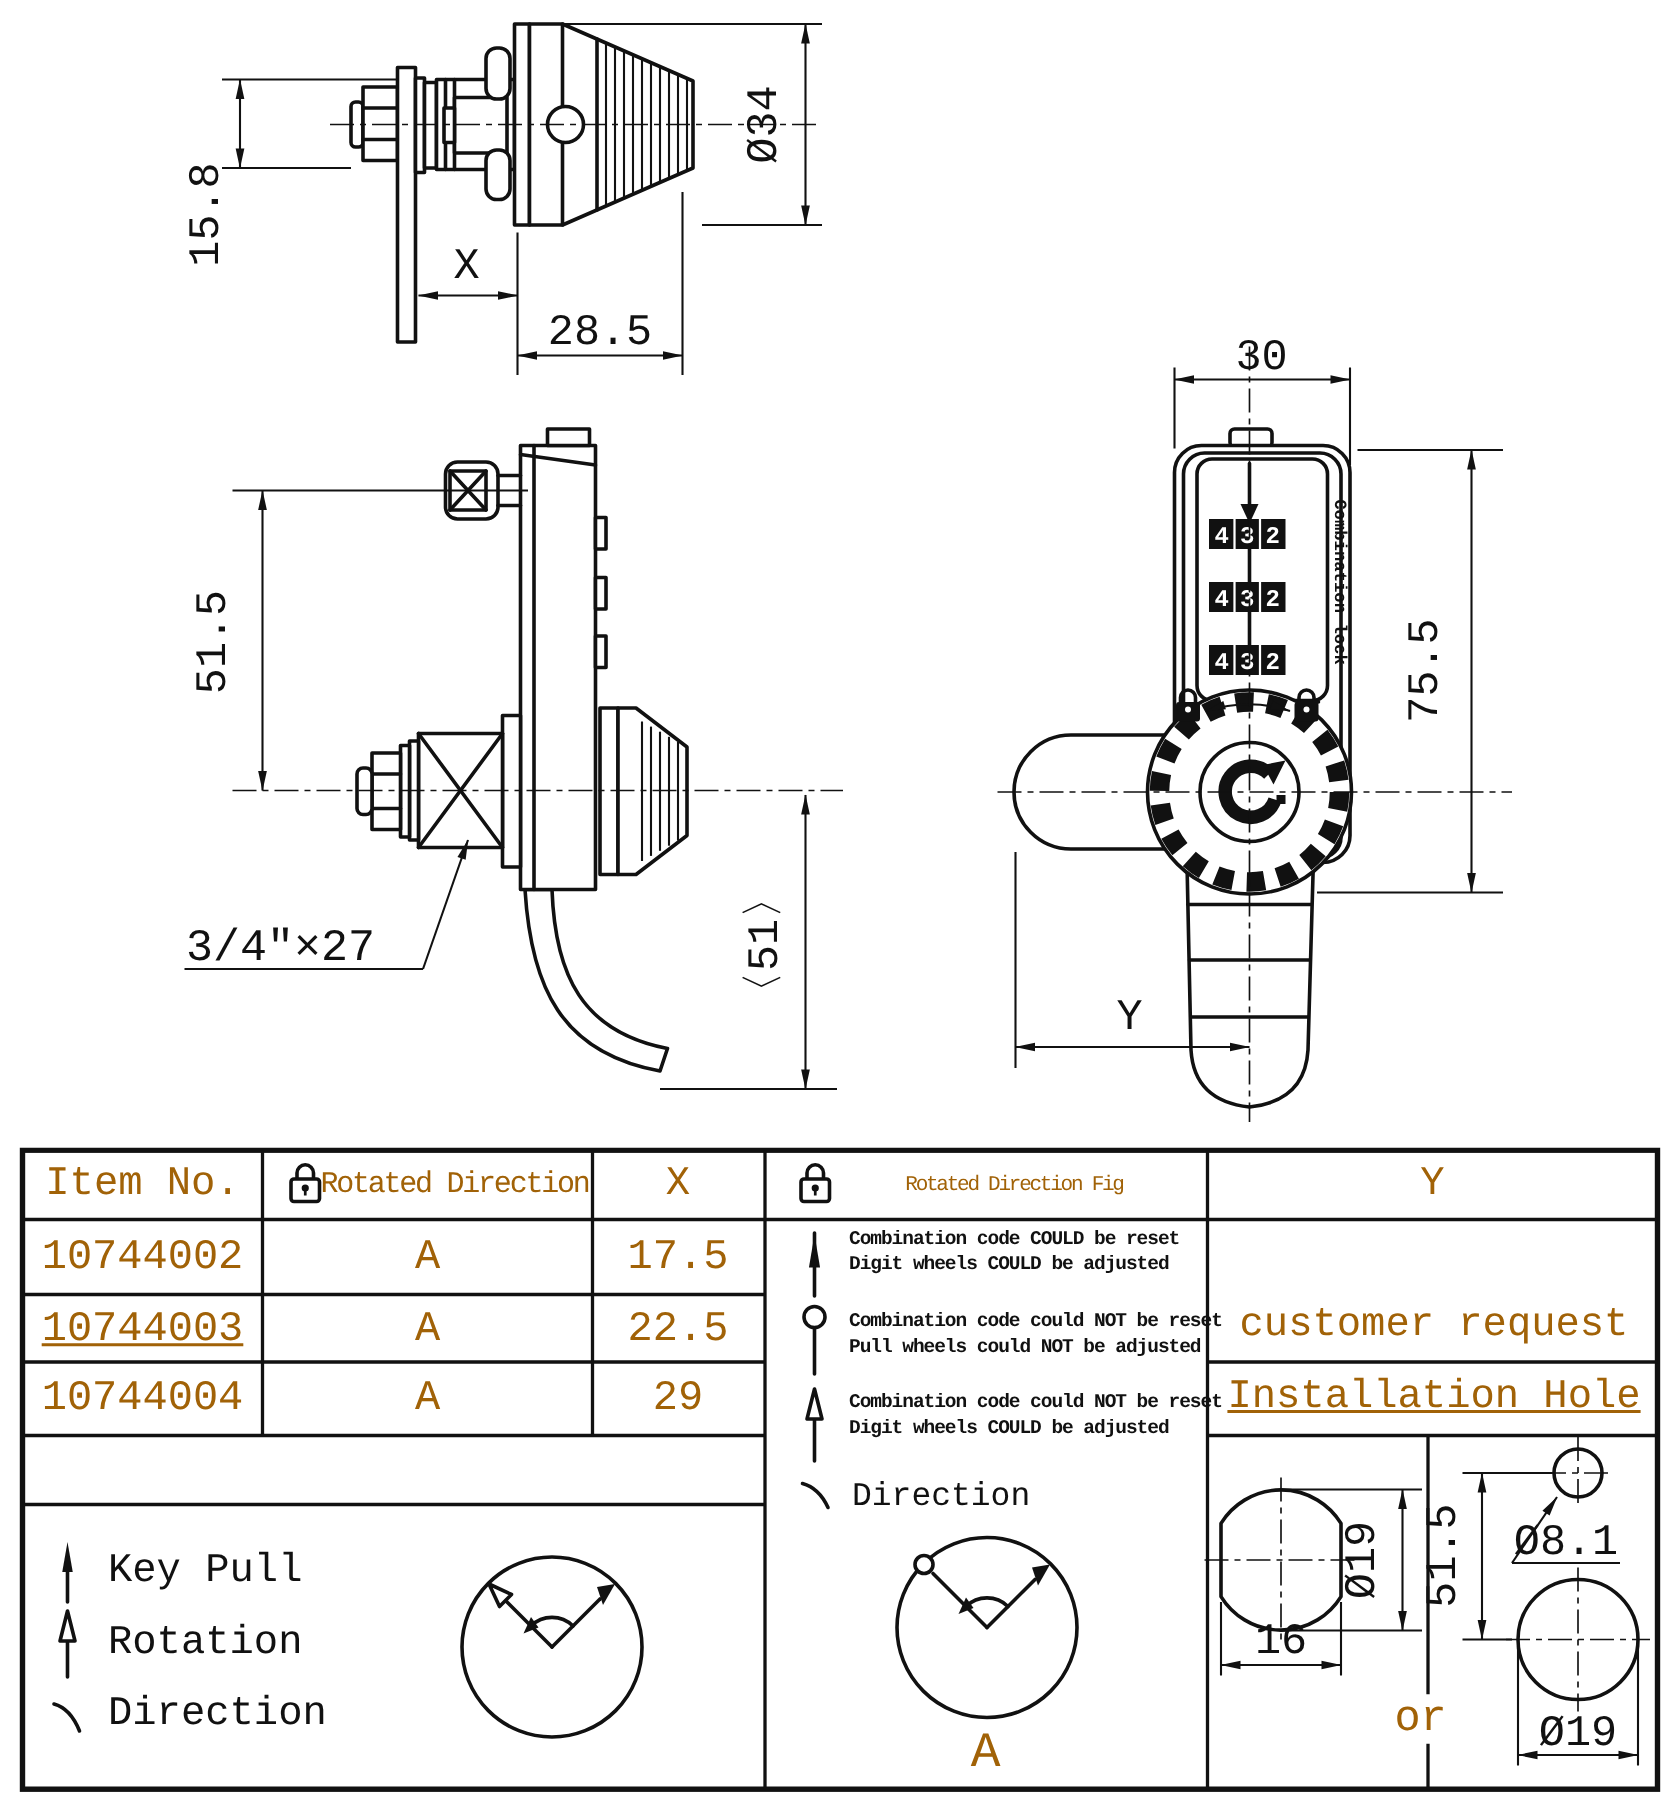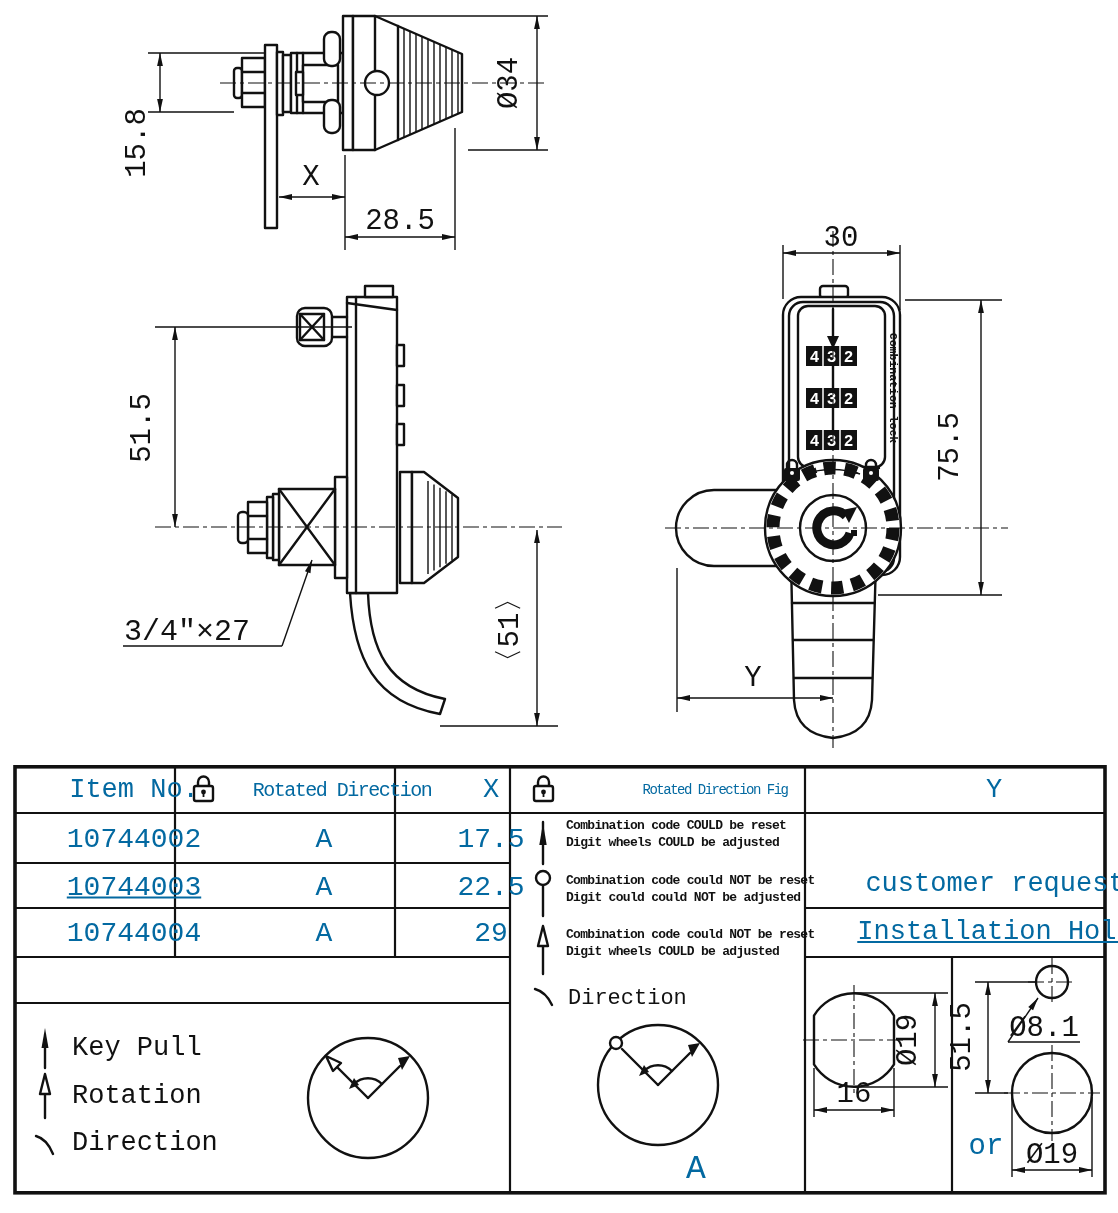--- a/index.html
+++ b/index.html
@@ -5,21 +5,21 @@
   html,body{margin:0;padding:0;background:#fff;}
   .screen{position:relative;width:1118px;height:1213px;background:#fff;overflow:hidden;
           font-family:"Liberation Mono", monospace;color:#111;}
   svg{position:absolute;left:0;}
   .lw{stroke:#111;fill:none;stroke-width:2.4;stroke-linecap:round;stroke-linejoin:round;}
   .lwf{stroke:#111;fill:#fff;stroke-width:2.4;stroke-linejoin:round;}
   .thin{stroke:#111;fill:none;stroke-width:1.4;}
   .cl{stroke:#111;fill:none;stroke-width:1.1;stroke-dasharray:16 4 4 4;}
   .dim{stroke:#111;fill:none;stroke-width:1.4;}
   .dtxt{font-family:"Liberation Mono",monospace;font-size:29px;fill:#111;}
-  .t{position:absolute;transform:translate(-50%,-50%);white-space:nowrap;color:#0369a1;margin-left:39px;}
+  .t{position:absolute;transform:translate(-50%,-50%);white-space:nowrap;color:#a16207;}
   .tl{position:absolute;transform:translate(0,-50%);white-space:nowrap;color:#111;}
   .h27{font-size:27px;}
   .h28{font-size:28px;text-align:right;}
   .h20{font-size:20px;letter-spacing:-1.5px;}
   .h21{font-size:14px;letter-spacing:-1.5px;}
   .h22{font-size:22px;}
   .h33{font-size:33px;}
   .note{position:absolute;font-size:13px;font-weight:600;line-height:16.5px;letter-spacing:-0.7px;white-space:nowrap;}
   .orbg{background:#fff;padding:0 3px;font-size:29px;}
 </style>
@@ -354,21 +354,21 @@
 <div class="tl h27" style="left:72px;top:1048px;">Key Pull</div>
 <div class="tl h27" style="left:72px;top:1096px;">Rotation</div>
 <div class="tl h27" style="left:72px;top:1143px;">Direction</div>
 
 <div class="note" style="left:566px;top:818px;">
   <div>Combination code COULD be reset</div>
       <div>Digit wheels COULD be adjusted</div>
 </div>
 <div class="note" style="left:566px;top:873px;">
   <div>Combination code could NOT be reset</div>
-      <div>Digit could could NOT be adjusted</div>
+      <div>Pull wheels could NOT be adjusted</div>
 </div>
 <div class="note" style="left:566px;top:927px;">
   <div>Combination code could NOT be reset</div>
       <div>Digit wheels COULD be adjusted</div>
 </div>
 <div class="tl h22" style="left:568px;top:998px;">Direction</div>
 <div class="t h33" style="left:657px;top:1169px;">A</div>
 
 <div class="t h27" style="left:956px;top:884px;">customer request</div>
 <div class="t h27" style="left:956px;top:932px;text-decoration:underline;">Installation Hole</div>

